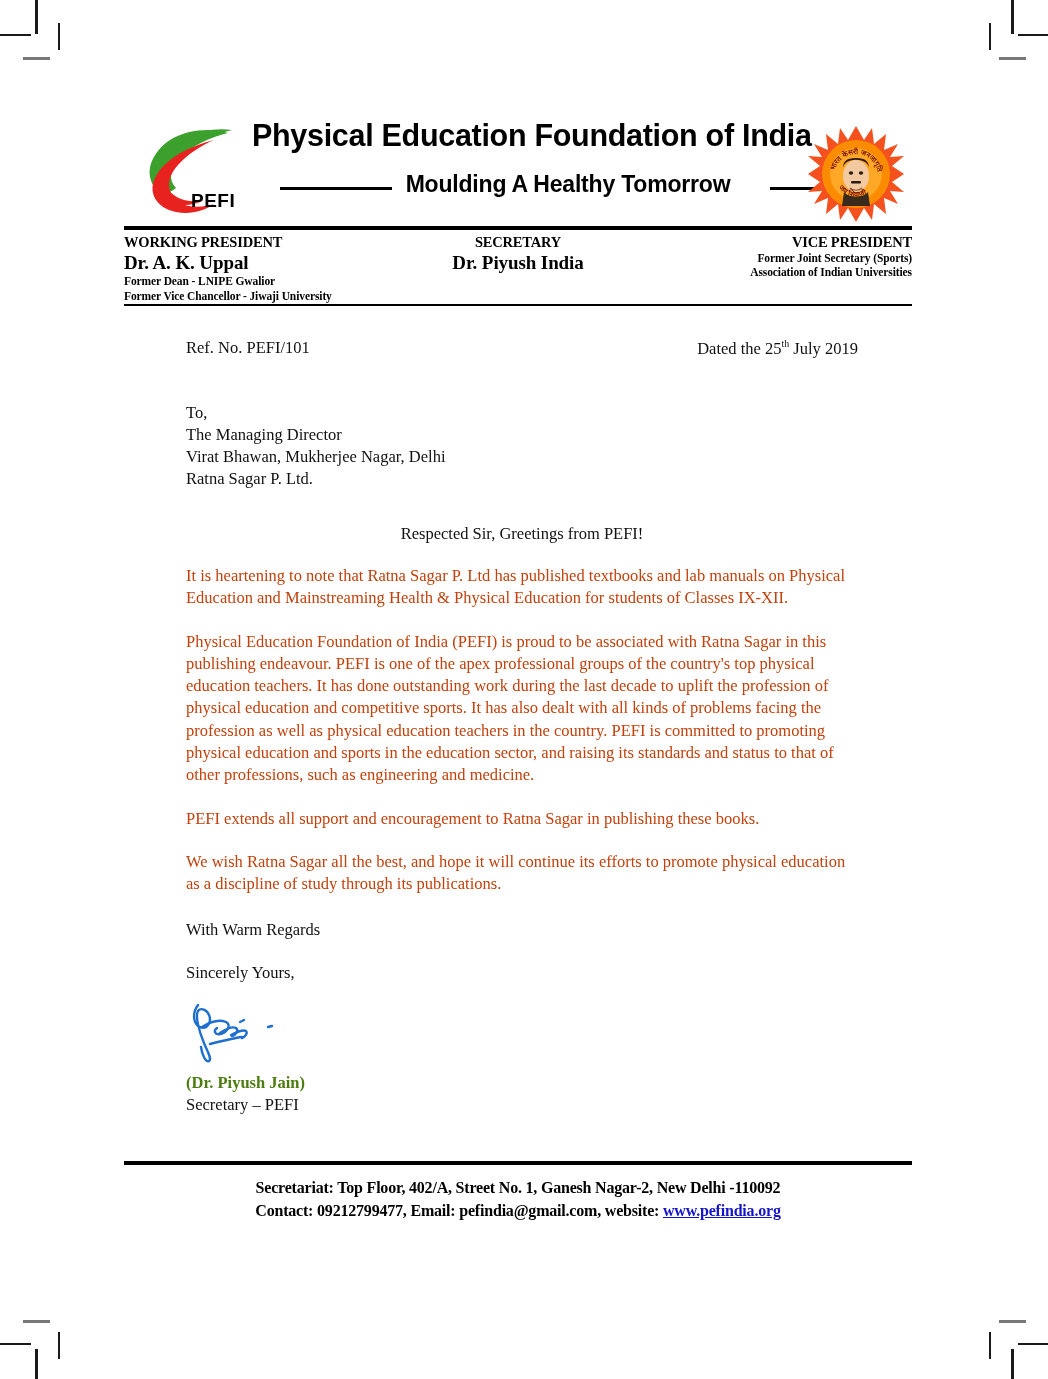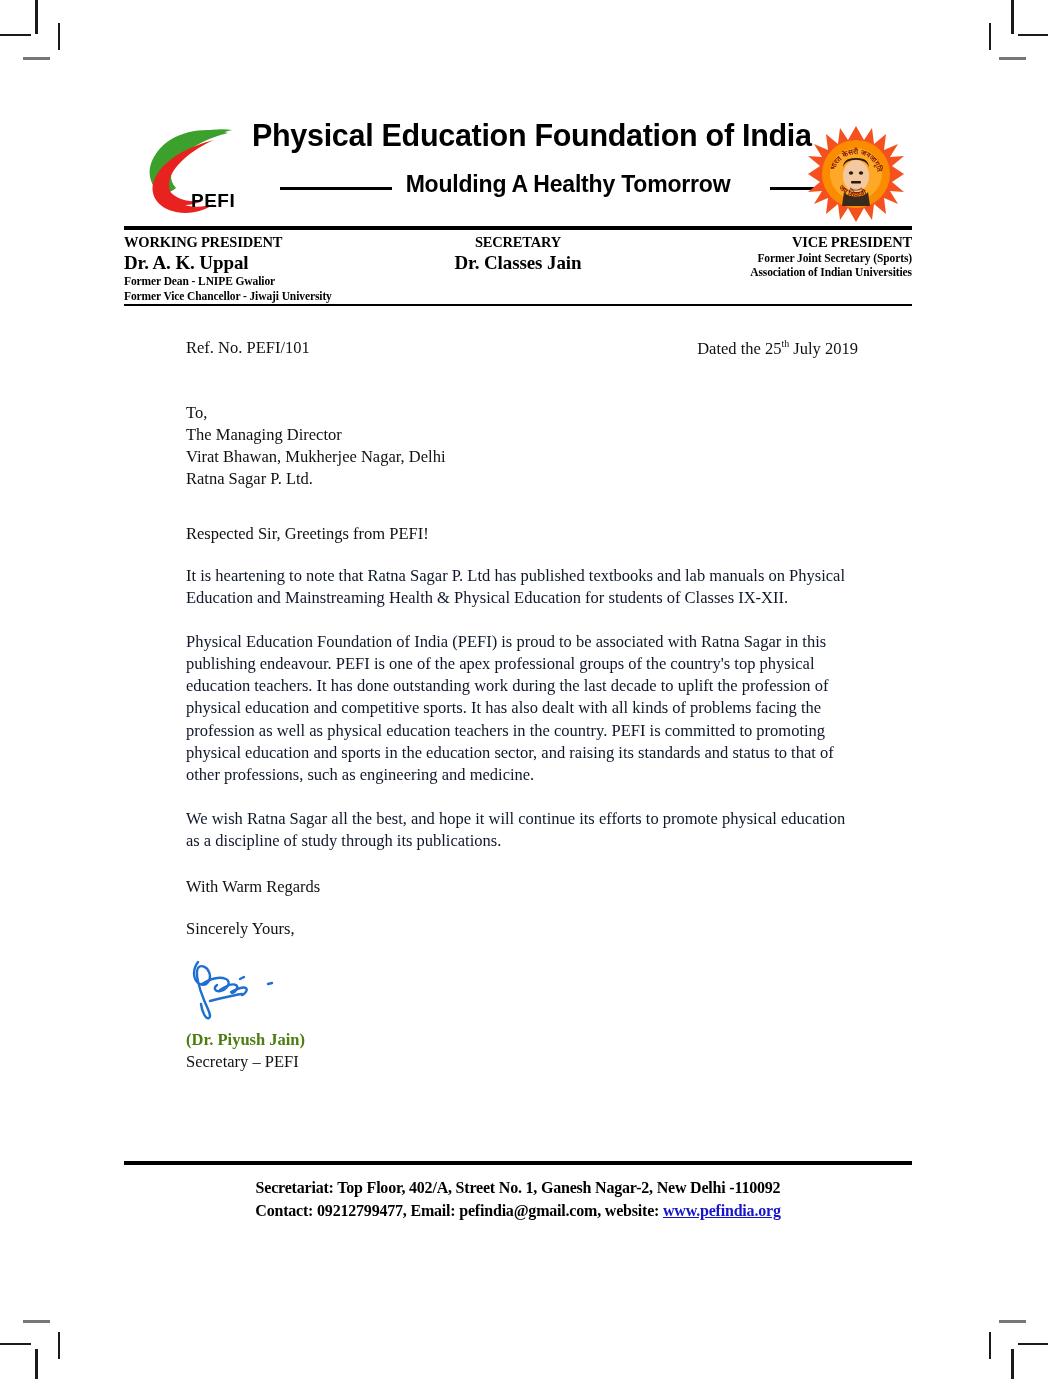--- a/index.html
+++ b/index.html
@@ -181,28 +181,29 @@
     line-height: 1.33;
     color: #111111;
   }
   .addr div { white-space: nowrap; }
 
   .salutation {
     margin-top: 33px;
     font-size: 16.5px;
     line-height: 1.3;
     color: #111111;
+    text-align: center;
   }
 
   p.para {
     margin: 21px 0 0 0;
     font-size: 16.5px;
     line-height: 1.35;
     text-align: left;
-    color: #0f172a;
+    color: #c2410c;
   }
 
   .closing {
     margin-top: 24px;
     font-size: 16.5px;
     line-height: 1.3;
     color: #111111;
   }
   .closing2 {
     margin-top: 21px;
@@ -326,21 +327,21 @@
 
   <div id="officers">
     <div class="officer left">
       <div class="role">WORKING PRESIDENT</div>
       <div class="person">Dr. A. K. Uppal</div>
       <div class="sub">Former Dean - LNIPE Gwalior</div>
       <div class="sub">Former Vice Chancellor - Jiwaji University</div>
     </div>
     <div class="officer center">
       <div class="role">SECRETARY</div>
-      <div class="person">Dr. Classes Jain</div>
+      <div class="person">Dr. Piyush India</div>
     </div>
     <div class="officer right">
       <div class="role">VICE PRESIDENT</div>
       <div class="sub">Former Joint Secretary (Sports)</div>
       <div class="sub">Association of Indian Universities</div>
     </div>
   </div>
 
   <div class="hrule-thin" style="top:304px;"></div>
 
@@ -355,20 +356,21 @@
       <div>To,</div>
       <div>The Managing Director</div>
       <div>Virat Bhawan, Mukherjee Nagar, Delhi</div>
       <div>Ratna Sagar P. Ltd.</div>
     </div>
 
     <div class="salutation">Respected Sir, Greetings from PEFI!</div>
 
     <p class="para">It is heartening to note that Ratna Sagar P. Ltd has published textbooks and lab manuals on Physical Education and Mainstreaming Health &amp; Physical Education for students of Classes IX-XII.</p>
     <p class="para">Physical Education Foundation of India (PEFI) is proud to be associated with Ratna Sagar in this publishing endeavour. PEFI is one of the apex professional groups of the country's top physical education teachers. It has done outstanding work during the last decade to uplift the profession of physical education and competitive sports. It has also dealt with all kinds of problems facing the profession as well as physical education teachers in the country. PEFI is committed to promoting physical education and sports in the education sector, and raising its standards and status to that of other professions, such as engineering and medicine.</p>
+    <p class="para">PEFI extends all support and encouragement to Ratna Sagar in publishing these books.</p>
     <p class="para">We wish Ratna Sagar all the best, and hope it will continue its efforts to promote physical education as a discipline of study through its publications.</p>
 
     <div class="closing">With Warm Regards</div>
     <div class="closing2">Sincerely Yours,</div>
 
     <div id="signature">
       <svg width="130" height="78" viewBox="0 0 130 78" xmlns="http://www.w3.org/2000/svg">
         <g fill="none" stroke="#1f6fd0" stroke-width="2.4" stroke-linecap="round" stroke-linejoin="round">
           <path d="M12 14 C6 22 7 33 14 36 C21 39 26 31 23 24 C21 19 15 16 12 20 C9 25 13 40 18 52 C22 62 26 68 23 70 C20 72 16 64 15 56"></path>
           <path d="M16 36 C24 31 33 28 40 31 C46 34 41 42 34 43 C29 44 27 40 31 37"></path>

